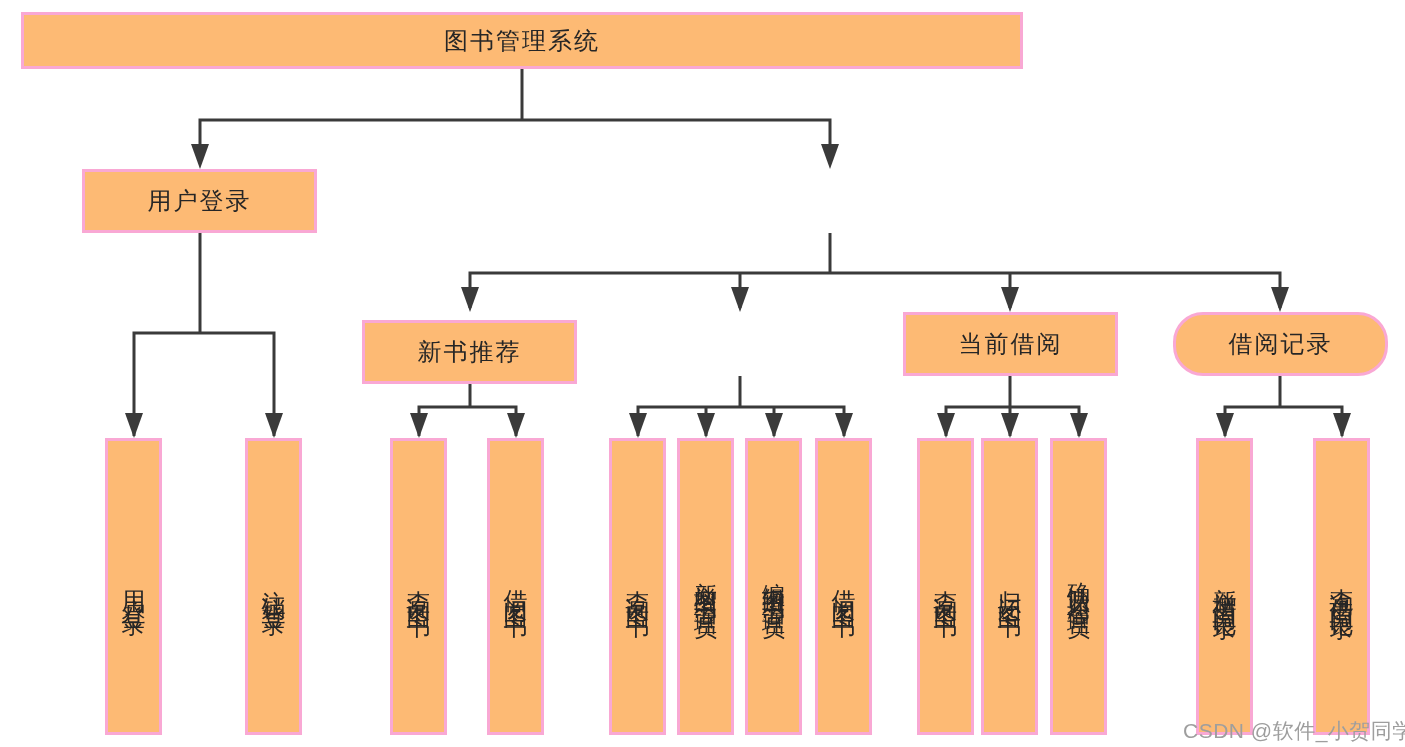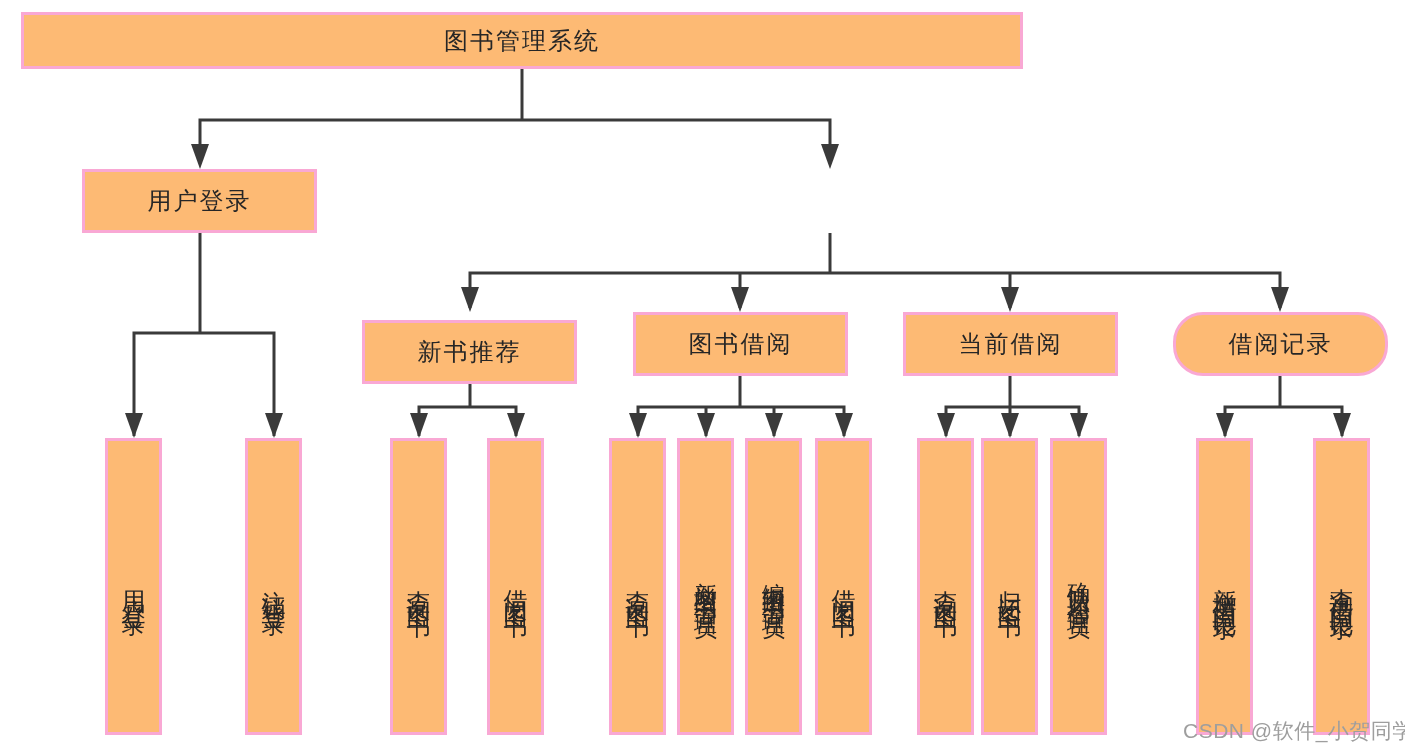--- a/index.html
+++ b/index.html
@@ -83,21 +83,20 @@
         <polygon points="1216,413 1234,413 1225,438"></polygon>
         <polygon points="1333,413 1351,413 1342,438"></polygon>
       </g>
   </svg>
 
   <div class="node" style="left:21px; top:12px; width:1002px; height:57px;">图书管理系统</div>
 
   <div class="node" style="left:82px; top:169px; width:235px; height:64px;">用户登录</div>
 
   <div class="node" style="left:362px; top:312px; width:215px; height:64px;margin-top:8px;">新书推荐</div>
-  <div class="node" style="left:633px; top:312px; width:215px; height:64px;">图书借阅</div>
   <div class="node" style="left:903px; top:312px; width:215px; height:64px;">当前借阅</div>
   <div class="node" style="left:1173px; top:312px; width:215px; height:64px;border-radius:30px;">借阅记录</div>
 
   <div class="node vnode" style="left:105px; top:438px; width:57px; height:297px;">用户登录</div>
   <div class="node vnode" style="left:245px; top:438px; width:57px; height:297px;">注销登录</div>
 
   <div class="node vnode" style="left:390px; top:438px; width:57px; height:297px;">查询图书</div>
   <div class="node vnode" style="left:487px; top:438px; width:57px; height:297px;">借阅图书</div>
 
   <div class="node vnode" style="left:609px; top:438px; width:57px; height:297px;">查询图书</div>

